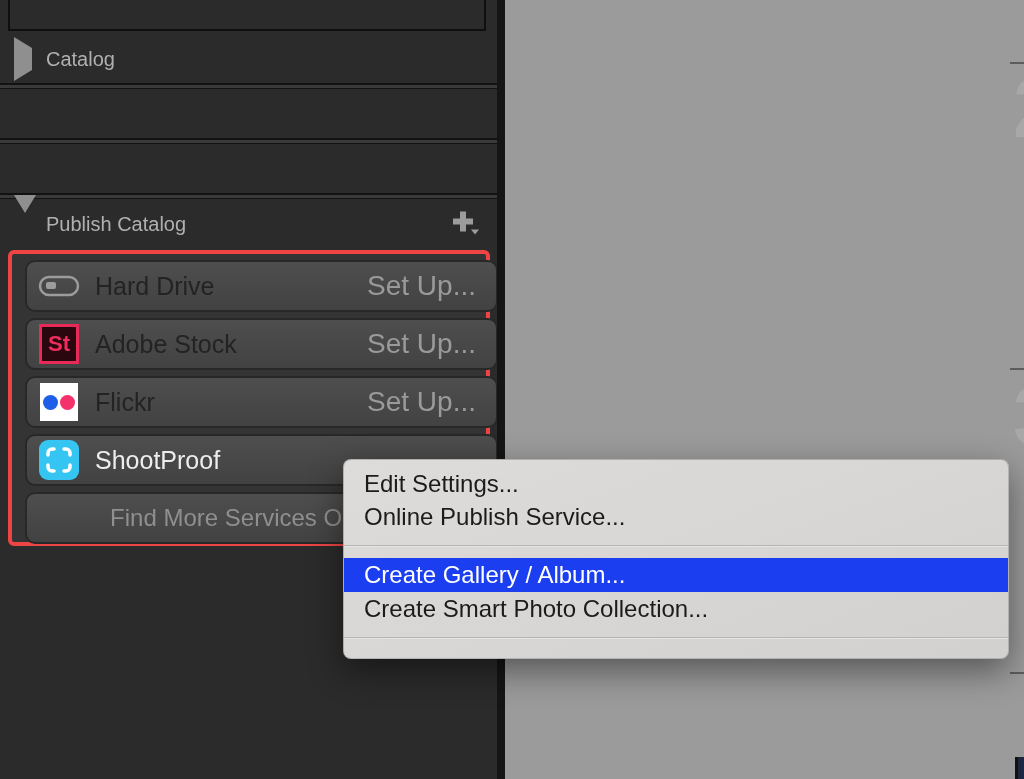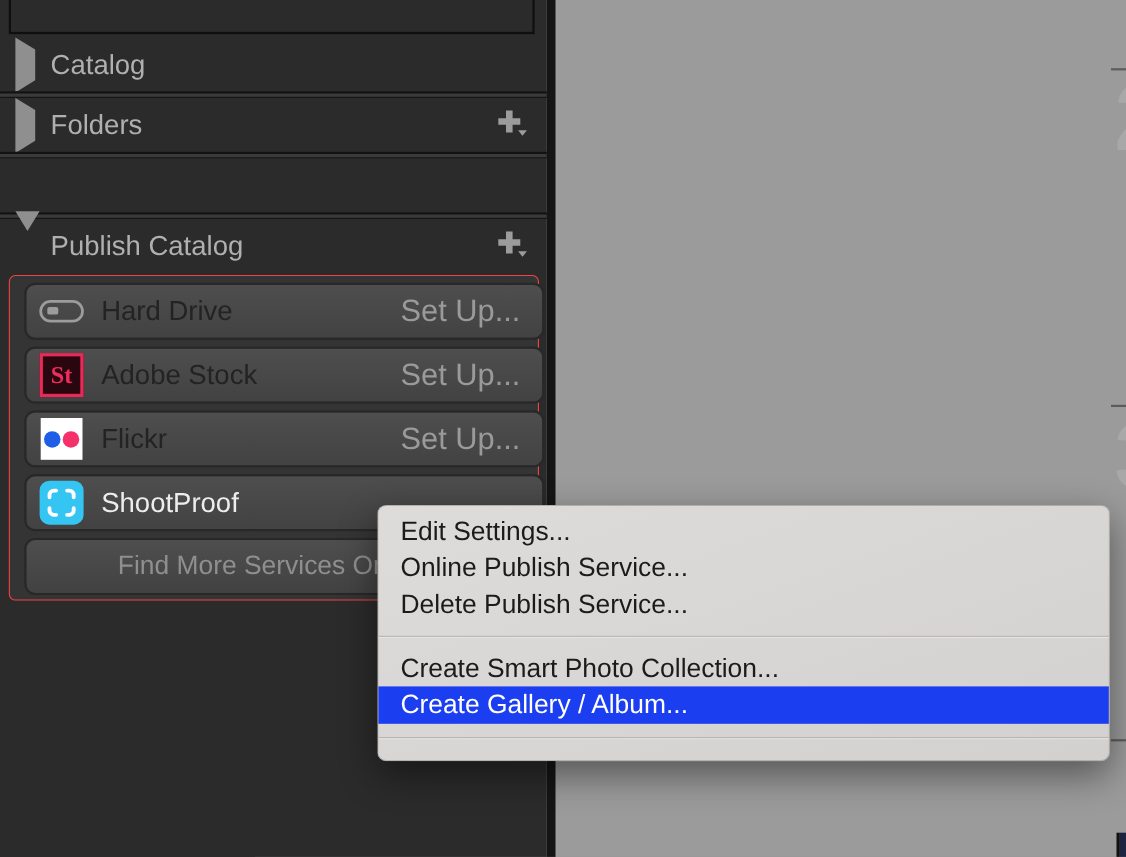--- a/index.html
+++ b/index.html
@@ -21,49 +21,49 @@
   .sidebar{
     position:absolute;left:0;top:0;width:497px;height:779px;background:#2b2b2b;
   }
   .panel-edge{position:absolute;left:497px;top:0;width:8px;height:779px;background:#151515;}
   .top-box{
     position:absolute;left:8px;top:-6px;width:478px;height:37px;
     border:2px solid #0f0f0f;background:#2b2b2b;box-sizing:border-box;
   }
   .panel-header{
     position:absolute;left:0;width:497px;height:50px;
-    display:flex;align-items:center;color:#b0b0b0;font-size:25px;
+    display:flex;align-items:center;color:#b0b0b0;font-size:20px;
   }
   .panel-header .tri{margin-left:14px;width:30px;}
   .tri-right{width:0;height:0;border-top:11px solid transparent;border-bottom:11px solid transparent;border-left:18px solid #8f8f8f;}
   .tri-down{width:0;height:0;border-left:11px solid transparent;border-right:11px solid transparent;border-top:18px solid #8f8f8f;}
   .panel-header .lbl{margin-left:2px;}
   .plus-icon{position:absolute;right:16px;top:50%;transform:translateY(-50%);}
   .groove{
     position:absolute;left:0;width:497px;height:3px;background:#3a3a3a;
     border-top:2px solid #121212;border-bottom:1px solid #121212;
   }
   .svc-wrap{
     position:absolute;left:8px;top:250px;width:482px;height:296px;
-    background:#343434;border:1px solid #ef4444;border-radius:6px;box-sizing:border-box;
+    background:#343434;border:4px solid #ef4444;border-radius:6px;box-sizing:border-box;
   }
   .svc-row{
     position:absolute;left:13px;width:473px;height:52px;
     background:linear-gradient(#4e4e4e,#424242);
     border:2px solid #282828;border-radius:10px;box-sizing:border-box;
     display:flex;align-items:center;
   }
   .svc-icon{margin-left:11px;width:42px;height:42px;display:flex;align-items:center;justify-content:center;flex:none;}
   .svc-name{margin-left:15px;font-size:25px;color:#232323;}
   .svc-name.selected{color:#ededed;}
   .svc-action{position:absolute;right:20px;font-size:28px;color:#9a9a9a;text-align:right;}
   .stock-icon{
     width:40px;height:40px;background:#2a060f;border:3px solid #e72a57;box-sizing:border-box;
     display:flex;align-items:center;justify-content:center;
-    color:#ee2d5c;font-weight:bold;font-size:22px;font-family:Liberation Serif, serif;
+    color:#ee2d5c;font-weight:bold;font-size:22px;font-family:Liberation Sans, sans-serif;
   }
   .flickr-icon{width:38px;height:38px;background:#fff;display:flex;align-items:center;justify-content:center;gap:2px;}
   .flickr-icon .dot{width:15px;height:15px;border-radius:50%;}
   .sp-icon{width:40px;height:40px;border-radius:9px;background:#35c5f2;position:relative;}
   .find-more{
     justify-content:center;font-size:24px;color:#8f8f8f;
   }
   
   .context-menu{
     position:absolute;left:343px;top:459px;width:666px;
@@ -101,30 +101,20 @@
 
   <div class="sidebar">
     <div class="top-box"></div>
 
     <div class="panel-header" style="top:34px">
       <span class="tri"><span class="tri-right"></span></span>
       <span class="lbl">Catalog</span>
     </div>
     <div class="groove" style="top:83px"></div>
 
-    <div class="panel-header" style="top:89px">
-      <span class="tri"><span class="tri-right"></span></span>
-      <span class="lbl">Folders</span>
-      <span class="plus-icon">
-        <svg width="32" height="28" viewBox="0 0 32 28">
-            <path d="M11 4 h6 v7 h7 v6 h-7 v7 h-6 v-7 h-7 v-6 h7 z" fill="#9c9c9c"></path>
-            <polygon points="22,22 30,22 26,27" fill="#9c9c9c"></polygon>
-          </svg>
-      </span>
-    </div>
     <div class="groove" style="top:138px"></div>
 
     <div class="groove" style="top:193px"></div>
 
     <div class="panel-header" style="top:199px">
       <span class="tri"><span class="tri-down"></span></span>
       <span class="lbl">Publish Catalog</span>
       <span class="plus-icon">
         <svg width="32" height="28" viewBox="0 0 32 28">
             <path d="M11 4 h6 v7 h7 v6 h-7 v7 h-6 v-7 h-7 v-6 h7 z" fill="#9c9c9c"></path>
@@ -177,20 +167,19 @@
       <div class="svc-row find-more" style="top:238px">
         <span>Find More Services Online...</span>
       </div>
     </div>
   </div>
   <div class="panel-edge"></div>
 
   <div class="context-menu">
     <div class="menu-item">Edit Settings...</div>
     <div class="menu-item">Online Publish Service...</div>
-    <div class="menu-item">Delete Publish Service...</div>
     <div class="menu-sep"></div>
+    <div class="menu-item highlighted">Create Gallery / Album...</div>
     <div class="menu-item">Create Smart Photo Collection...</div>
-    <div class="menu-item highlighted">Create Gallery / Album...</div>
     <div class="menu-sep"></div>
   </div>
 
 </div>
 
 </body></html>

